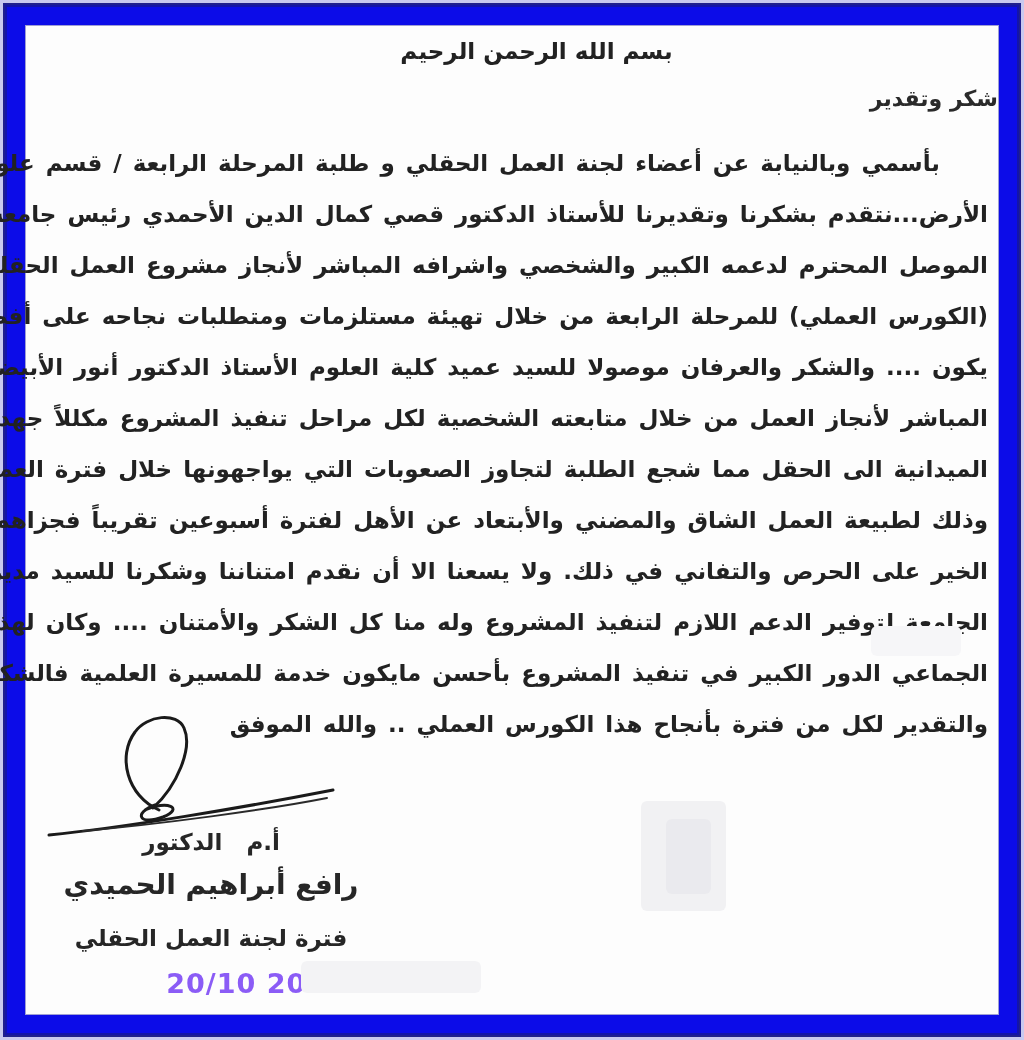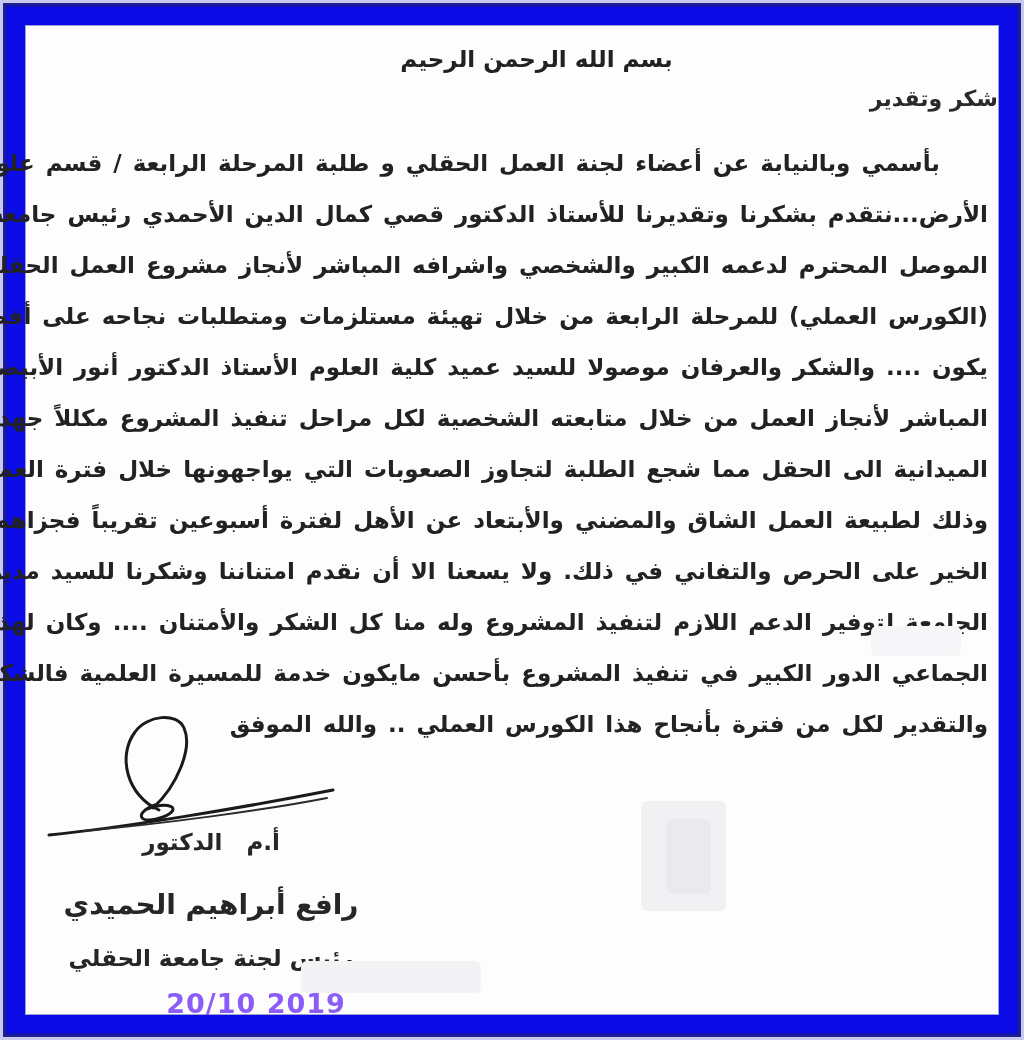--- a/index.html
+++ b/index.html
@@ -20,21 +20,21 @@
   }
   .paper{
     position:absolute;inset:25px;
     background:#fdfdfd;
     border:1px solid #9f9fd4;
     direction:rtl;
   }
   .basmala{
     position:absolute;top:12px;left:49px;right:0;
     text-align:center;
-    font-size:23px;font-weight:bold;color:#222;margin-top:8px;
+    font-size:23px;font-weight:bold;color:#222;
   }
   .doc-title{
     position:absolute;top:60px;left:36px;right:0;
     font-size:22px;font-weight:bold;color:#2a2a2a;
   }
   .body-block{
     position:absolute;top:112px;right:10px;left:12px;
   }
   .bline{
     height:51px;line-height:51px;
@@ -43,21 +43,21 @@
     text-align:justify;text-align-last:justify;
     word-spacing:3px;
   }
   .bline.indent{padding-right:48px;}
   .bline.last{text-align:right;text-align-last:right;}
   .sig-svg{position:absolute;top:688px;left:15px;}
   .sig-block{
     position:absolute;left:25px;top:803px;width:320px;
     text-align:center;color:#262626;
   }
-  .sig-degree{font-size:23px;font-weight:bold;word-spacing:16px;margin-bottom:33px;}
+  .sig-degree{font-size:23px;font-weight:bold;word-spacing:16px;margin-bottom:13px;}
   .sig-name{font-size:28px;font-weight:bold;margin-bottom:24px;}
   .sig-role{font-size:23px;font-weight:bold;margin-bottom:17px;}
   .sig-date{font-size:27px;font-weight:bold;color:#8b5cf6;direction:ltr;letter-spacing:1px;text-align:center;width:230px;margin:0 0 0 18px;}
   .artifact{position:absolute;border-radius:6px;pointer-events:none;}
   .a1{left:615px;top:775px;width:85px;height:110px;background:#f1f1f3;}
   .a2{left:640px;top:793px;width:45px;height:75px;background:#eaeaee;}
   .a3{left:275px;top:935px;width:180px;height:32px;background:#f3f3f5;}
   .a4{left:845px;top:600px;width:90px;height:30px;background:#f6f6f8;}
 </style>
 </head>
@@ -88,21 +88,21 @@
     <svg class="sig-svg" width="310" height="140" viewBox="0 0 310 140" fill="none">
       <path d="M118 96 C 86 82, 76 42, 94 18 C 106 1, 136 -2, 143 14 C 152 34, 136 72, 112 94" stroke="#1a1a1a" stroke-width="3" fill="none" stroke-linecap="round"></path>
       <path d="M104 96 C 126 86, 144 94, 122 103 C 98 112, 92 99, 114 91" stroke="#1a1a1a" stroke-width="3" fill="none" stroke-linecap="round"></path>
       <path d="M8 121 C 80 114, 200 94, 292 76" stroke="#1a1a1a" stroke-width="3" fill="none" stroke-linecap="round"></path>
       <path d="M42 117 C 120 110, 225 96, 286 84" stroke="#2a2a2a" stroke-width="2" fill="none" stroke-linecap="round"></path>
     </svg>
 
     <div class="sig-block">
       <div class="sig-degree">أ.م الدكتور</div>
       <div class="sig-name">رافع أبراهيم الحميدي</div>
-      <div class="sig-role">رئيس لجنة جامعة الحقلي</div>
+      <div class="sig-role">فترة لجنة العمل الحقلي</div>
       <div class="sig-date" dir="ltr">20/10 2019</div>
     </div>
 
     <div class="artifact a1"></div>
     <div class="artifact a2"></div>
     <div class="artifact a3"></div>
     <div class="artifact a4"></div>
   </div>
 </div>
 

